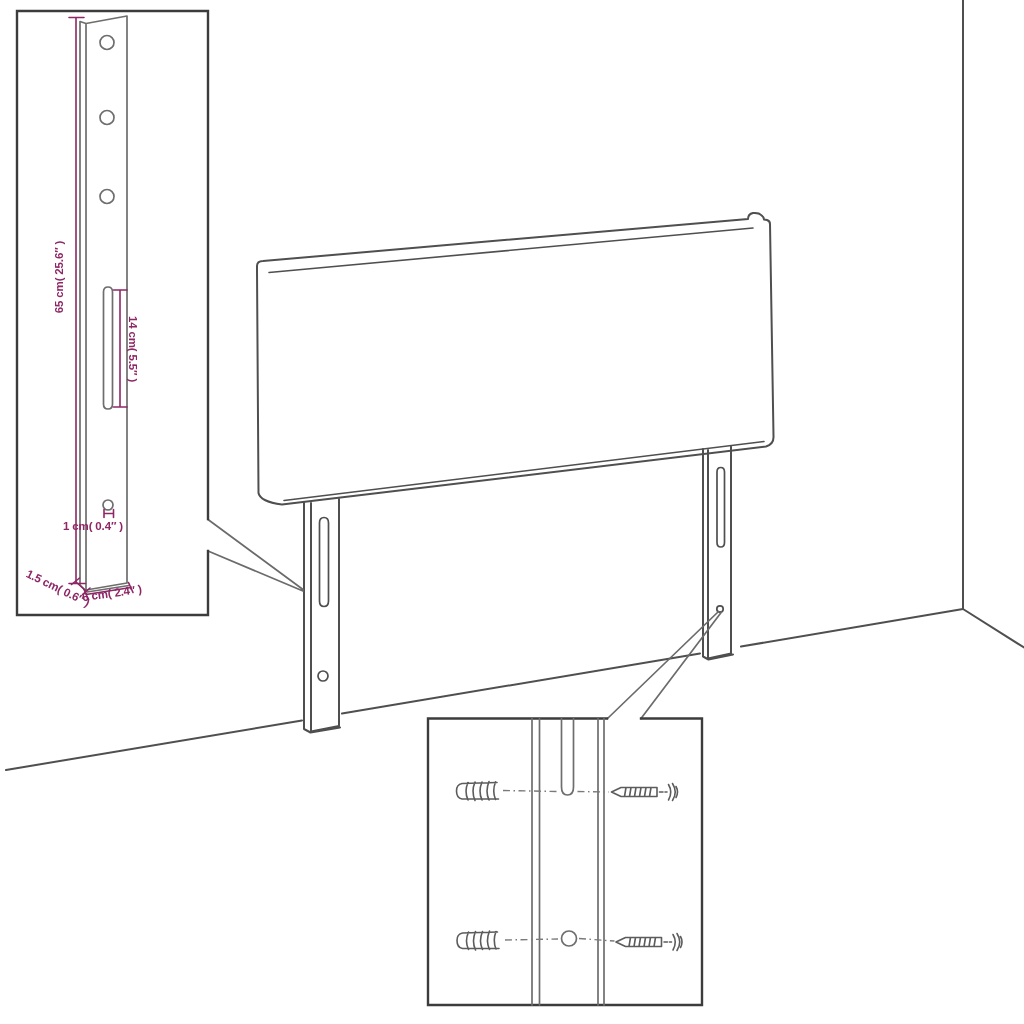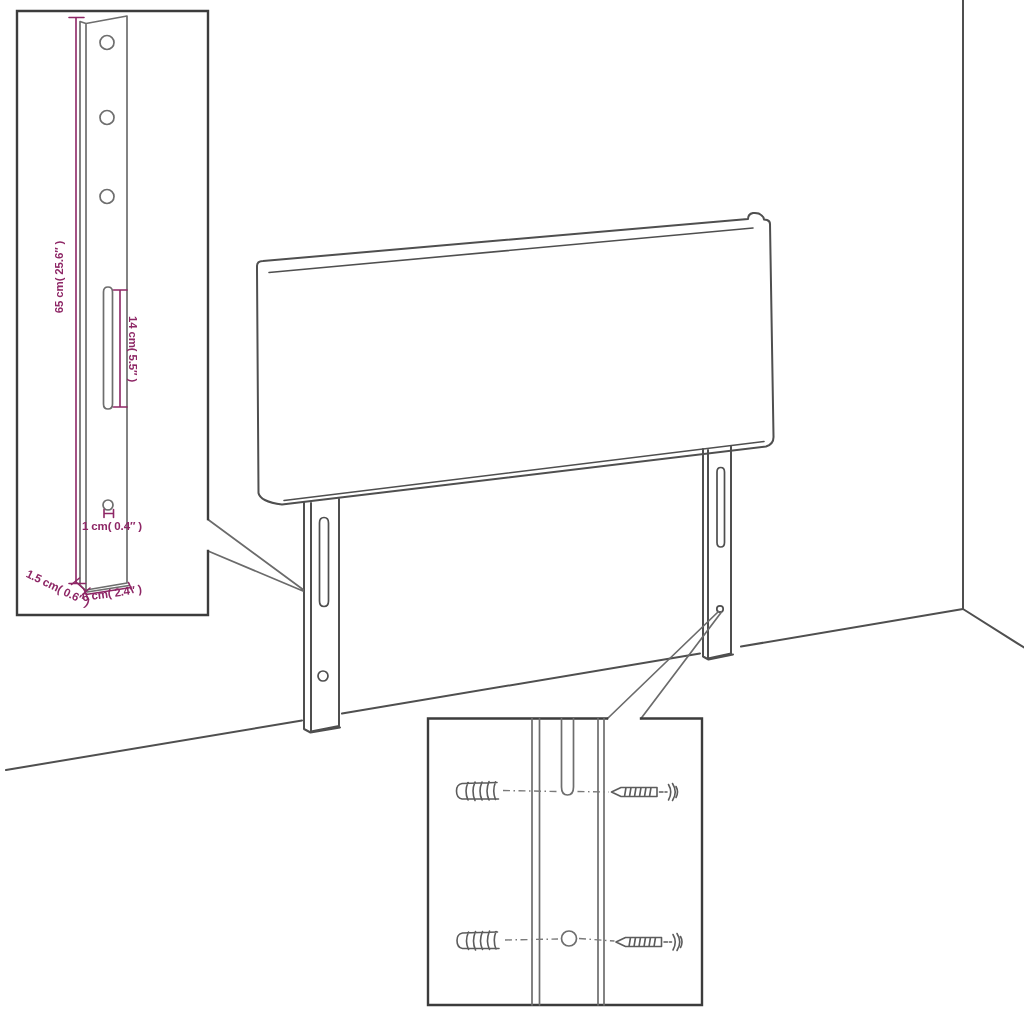--- a/index.html
+++ b/index.html
@@ -90,18 +90,18 @@
       <use href="#screw-shape" transform="translate(4.5,150)"></use>
 
       <path class="dashline" d="M503,790.5 L559,791.5 M505,940 L558,939 M577.5,791.5 L609,792 M579,938.5 L614.5,941"></path>
     </g>
   </svg>
 
   <div class="dim-label r-90" style="left:59px;top:277px;">65 cm( 25.6″ )</div>
 
   <div class="dim-label r90" style="left:133px;top:349px;">14 cm( 5.5″ )</div>
 
-  <div class="dim-label r0" style="left:112px;top:526px;">1 cm( 0.4″ )</div>
+  <div class="dim-label r0" style="left:93px;top:526px;">1 cm( 0.4″ )</div>
 
   <div class="dim-label rm8" style="left:112px;top:593px;">6 cm( 2.4″ )</div>
 
   <div class="dim-label r26" style="left:58px;top:588px;">1.5 cm( 0.6″ )</div>
 </div>
 
 </body></html>

